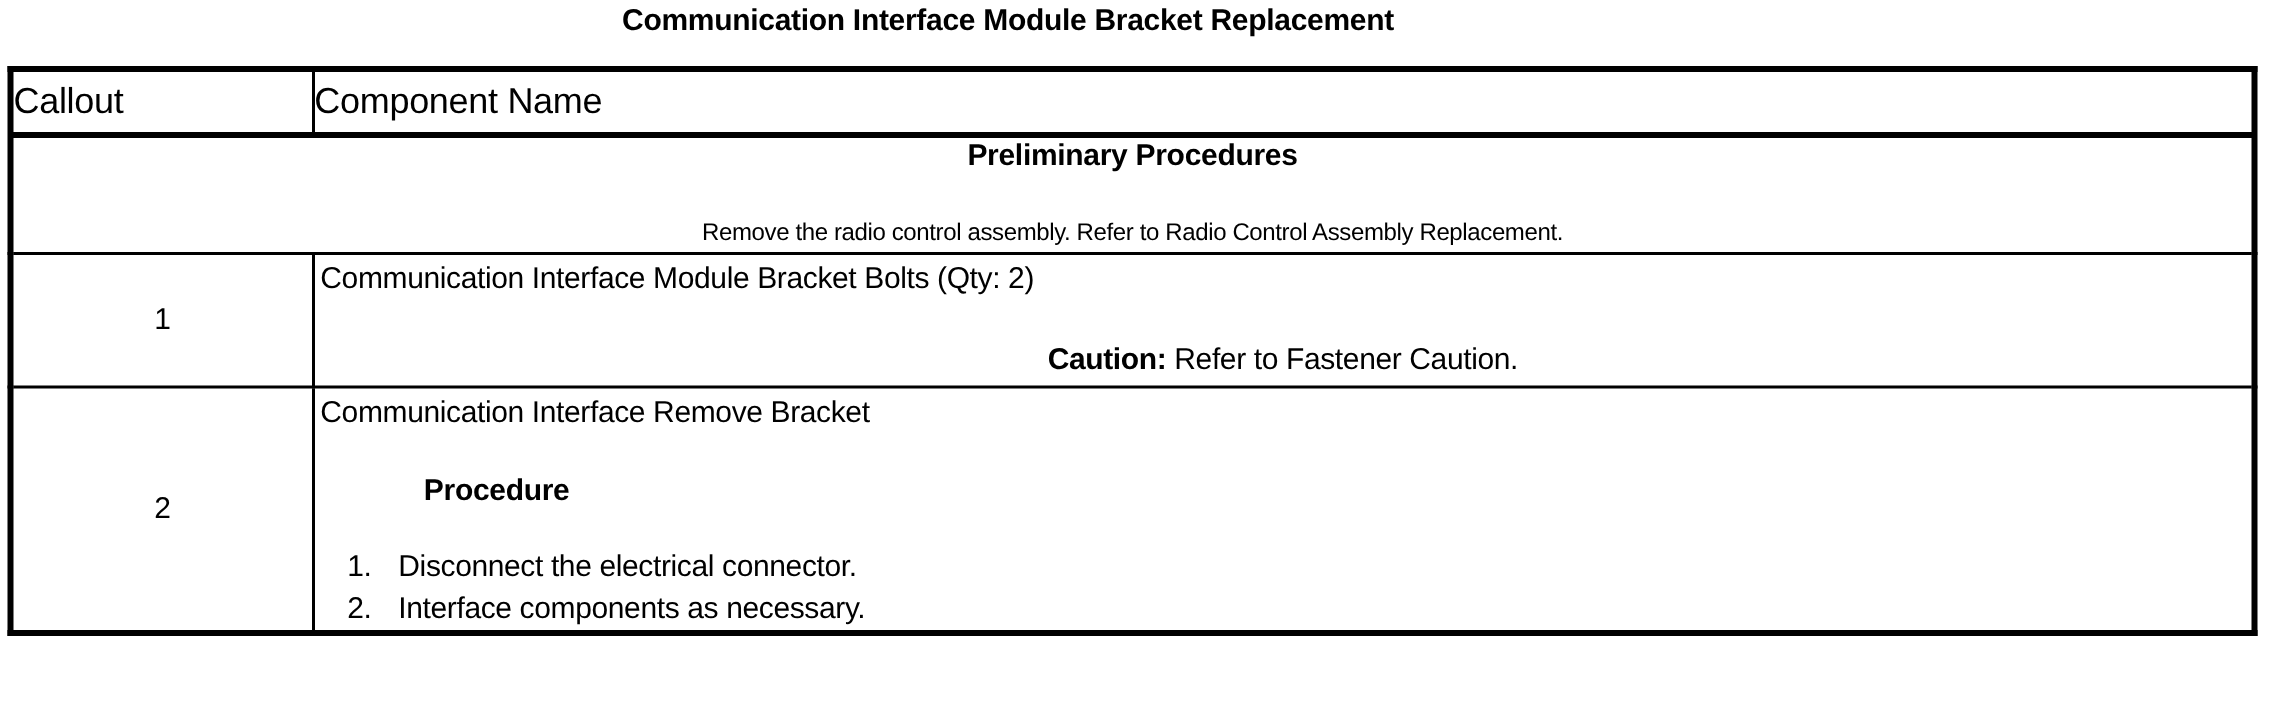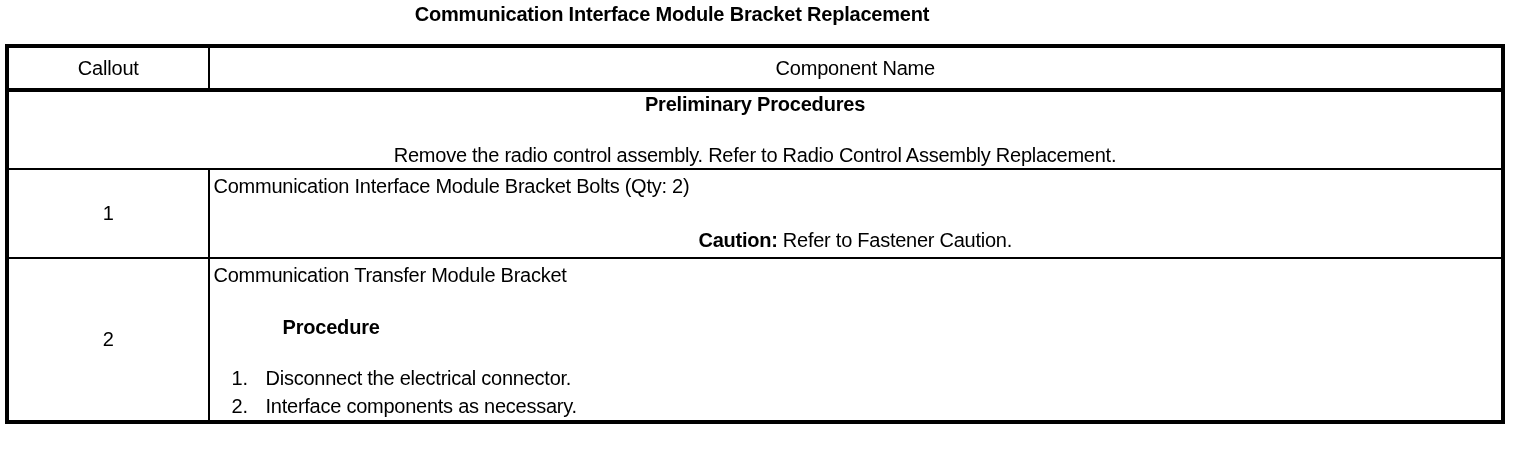--- a/index.html
+++ b/index.html
@@ -49,43 +49,43 @@
     padding: 0;
     vertical-align: middle;
     font-weight: normal;
   }
   col.col-callout { width: 201px; }
   col.col-name    { width: 1291px; }
 
   
   .hdr-cell {
     height: 40px;
-    text-align: center;
-    font-size: 20px;
+    text-align: left;
+    font-size: 24px;
     font-weight: bold;
     letter-spacing: -0.2px;
     border-bottom: 4px solid #000 !important;
   }
 
   
   .prelim-cell {
     padding: 5px 0 4px 2px;
     vertical-align: top;
     text-align: center;
   }
   .prelim-head {
     font-size: 20px;
     font-weight: bold;
     letter-spacing: -0.2px;
     line-height: 25px;
     margin: 0;
     white-space: nowrap;
   }
   .prelim-body {
-    font-size: 20px;
+    font-size: 16px;
     letter-spacing: -0.25px;
     line-height: 25px;
     margin: 26px 0 0 0;
     white-space: nowrap;
   }
 
   
   .callout-cell {
     text-align: center;
     font-size: 20px;
@@ -174,21 +174,21 @@
         <td class="callout-cell">1</td>
         <td class="name-cell">
           <p class="line">Communication Interface Module Bracket Bolts (Qty: 2)</p>
           <p class="line gap"><span class="bold">Caution:</span><span> Refer to Fastener Caution.</span></p>
         </td>
       </tr>
 
       <tr>
         <td class="callout-cell">2</td>
         <td class="name-cell">
-          <p class="line">Communication Transfer Module Bracket</p>
+          <p class="line">Communication Interface Remove Bracket</p>
           <p class="sub-head">Procedure</p>
           <ol class="steps">
             <li><span class="num">1.</span><span>Disconnect the electrical connector.</span></li>
             <li><span class="num">2.</span><span>Interface components as necessary.</span></li>
           </ol>
         </td>
       </tr>
 
     </tbody>
   </table>

